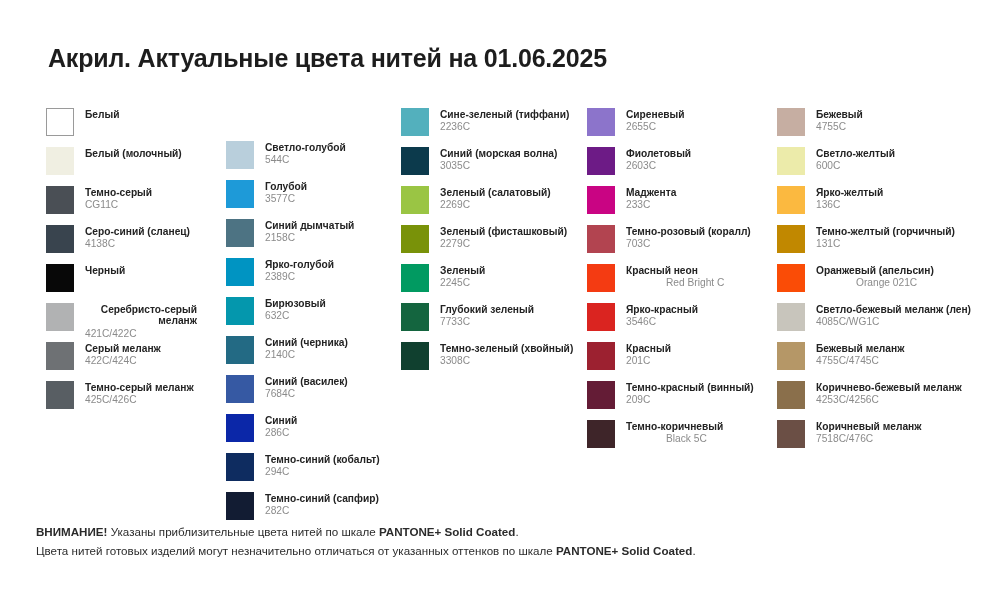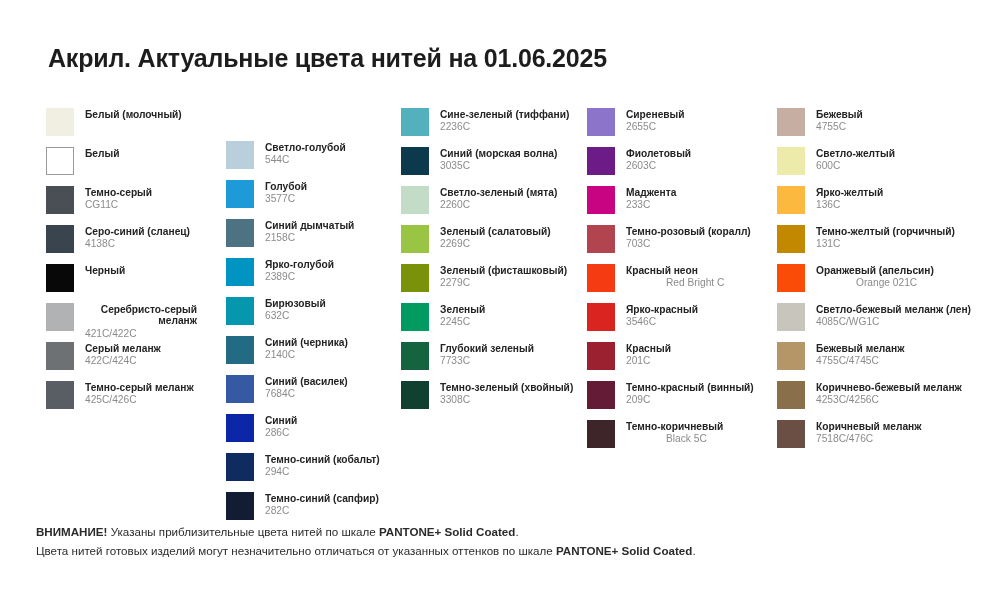--- a/index.html
+++ b/index.html
@@ -111,29 +111,29 @@
 </head>
 <body>
 
 <div class="page">
 
   <div class="page-title">Акрил. Актуальные цвета нитей на 01.06.2025</div>
 
   <div class="columns">
       <div class="col col-0">
         <div class="swatch-row">
+          <div class="swatch bordered" style="background: rgb(255, 255, 255);"></div>
+          <div class="swatch-text">
+            <div class="swatch-name">Белый</div>
+          </div>
+        </div>
+        <div class="swatch-row">
           <div class="swatch" style="background: rgb(240, 239, 226);"></div>
           <div class="swatch-text">
             <div class="swatch-name">Белый (молочный)</div>
-          </div>
-        </div>
-        <div class="swatch-row">
-          <div class="swatch bordered" style="background: rgb(255, 255, 255);"></div>
-          <div class="swatch-text">
-            <div class="swatch-name">Белый</div>
           </div>
         </div>
         <div class="swatch-row">
           <div class="swatch" style="background: rgb(74, 79, 85);"></div>
           <div class="swatch-text">
             <div class="swatch-name">Темно-серый</div>
             <div class="swatch-code">CG11C</div>
           </div>
         </div>
         <div class="swatch-row">
@@ -249,27 +249,20 @@
           <div class="swatch-text">
             <div class="swatch-name">Сине-зеленый (тиффани)</div>
             <div class="swatch-code">2236C</div>
           </div>
         </div>
         <div class="swatch-row">
           <div class="swatch" style="background: rgb(12, 58, 76);"></div>
           <div class="swatch-text">
             <div class="swatch-name">Синий (морская волна)</div>
             <div class="swatch-code">3035C</div>
-          </div>
-        </div>
-        <div class="swatch-row">
-          <div class="swatch" style="background: rgb(194, 220, 199);"></div>
-          <div class="swatch-text">
-            <div class="swatch-name">Светло-зеленый (мята)</div>
-            <div class="swatch-code">2260C</div>
           </div>
         </div>
         <div class="swatch-row">
           <div class="swatch" style="background: rgb(154, 197, 68);"></div>
           <div class="swatch-text">
             <div class="swatch-name">Зеленый (салатовый)</div>
             <div class="swatch-code">2269C</div>
           </div>
         </div>
         <div class="swatch-row">

